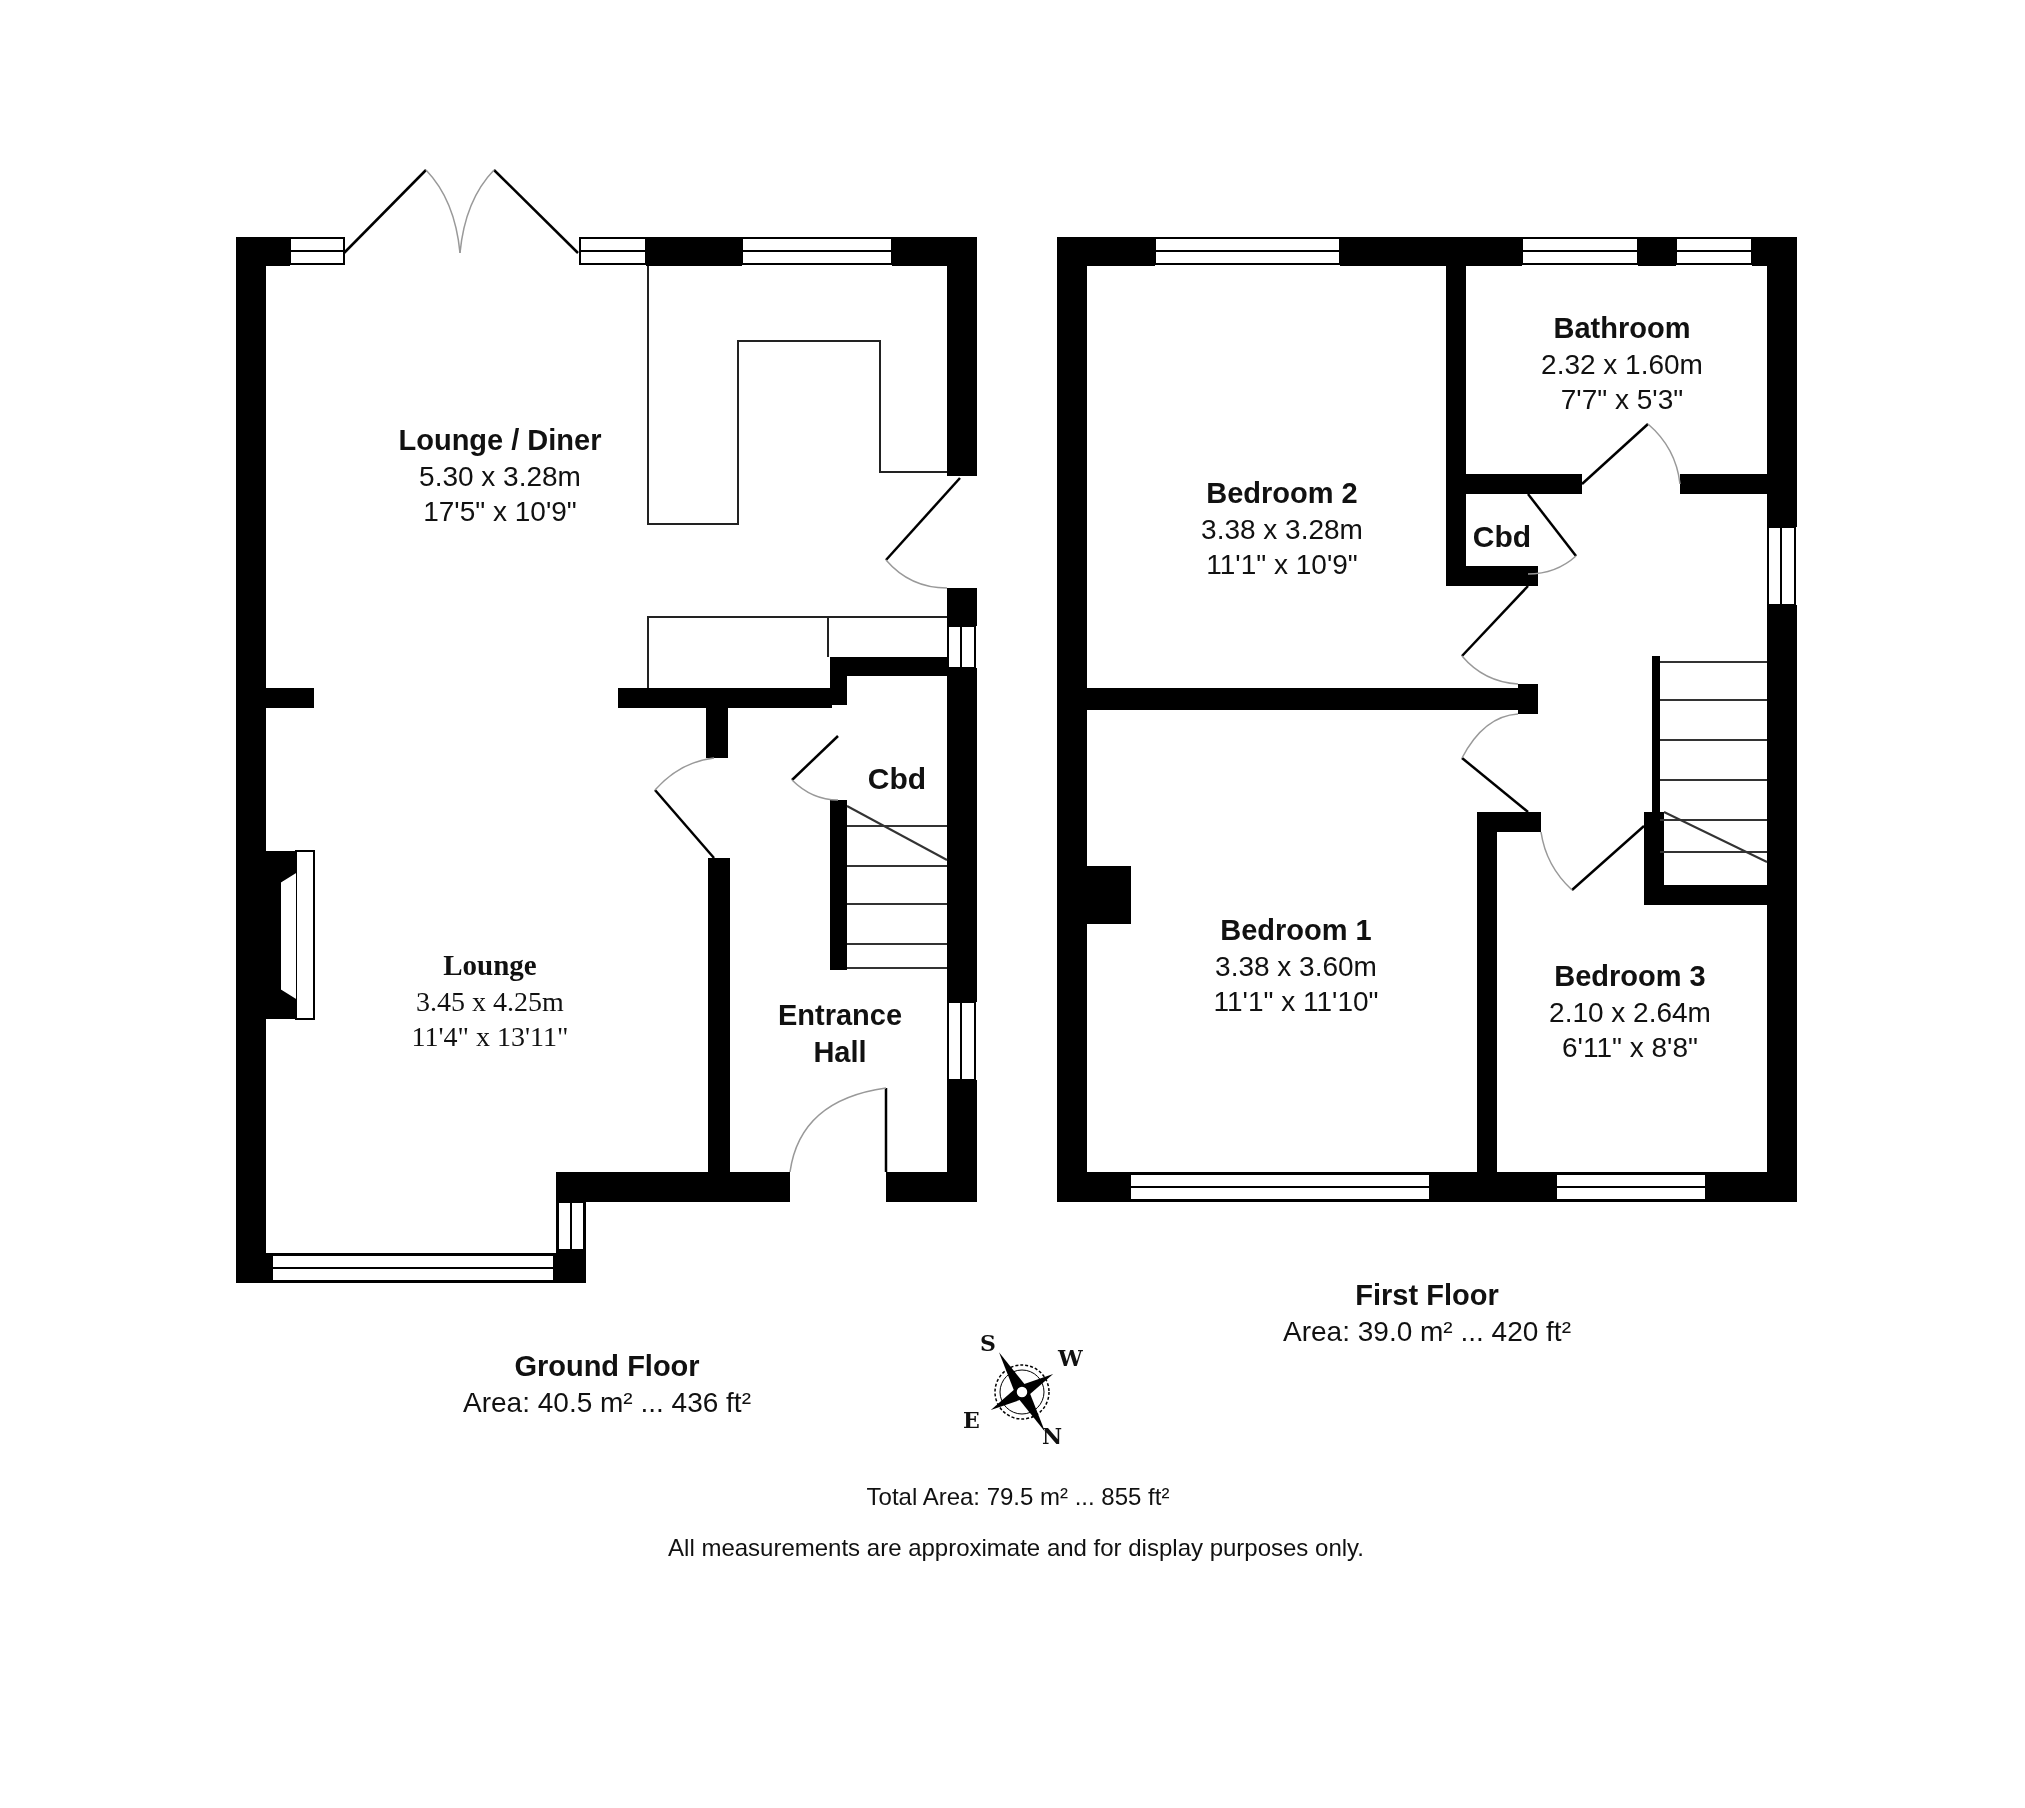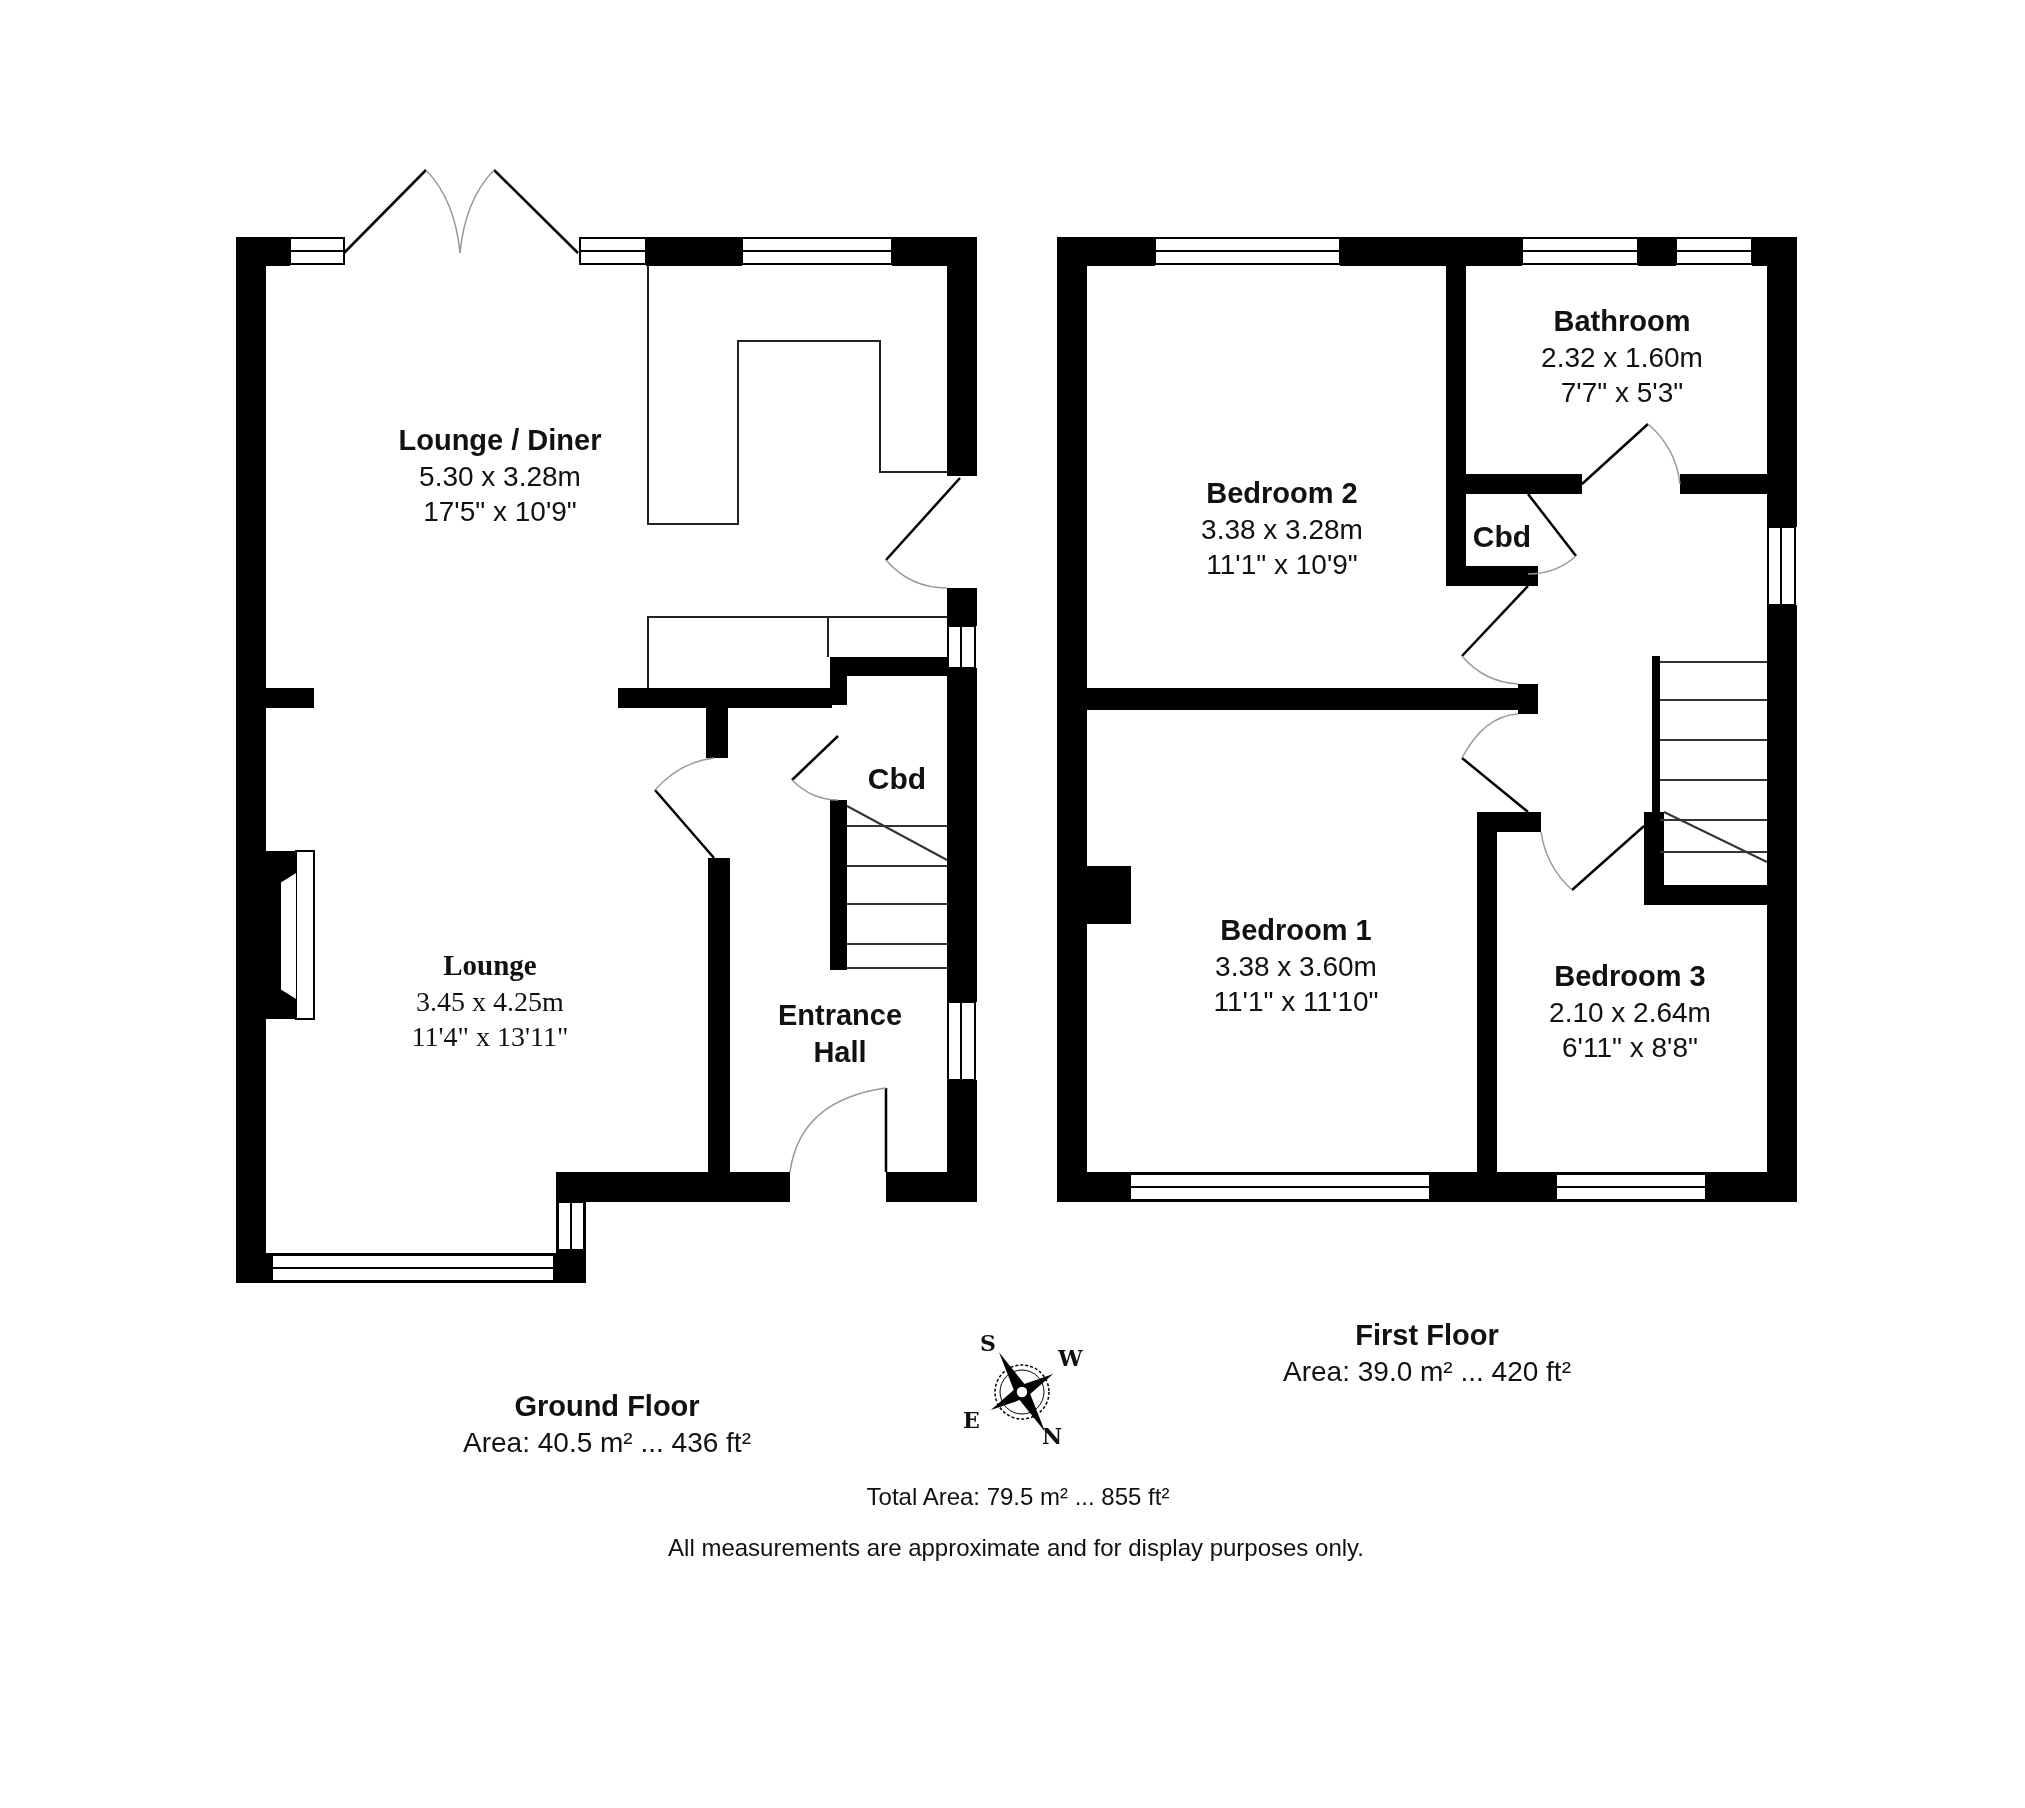--- a/index.html
+++ b/index.html
@@ -1,21 +1,21 @@
 <!DOCTYPE html>
 <html><head>
 <meta charset="utf-8">
 <style>
   html, body { margin: 0; padding: 0; background: #ffffff; }
   body { width: 2025px; height: 1808px; position: relative; overflow: hidden; font-family: "Liberation Sans", sans-serif; color: #111; }
   #plan { position: absolute; left: 0; top: 0; }
   .lbl { position: absolute; text-align: center; transform: translateX(-50%); white-space: nowrap; line-height: 1.27; }
   .room-name { font-weight: bold; font-size: 29px; display: block; }
   .room-dim { font-size: 28px; display: block; }
-  .floor-name { font-weight: bold; font-size: 29px; display: block; margin-top: 40px; }
+  .floor-name { font-weight: bold; font-size: 29px; display: block; }
   .floor-area { font-size: 28px; display: block; }
   .cbd { font-weight: bold; font-size: 30px; }
   .foot { font-size: 24px; }
   .compass-letter { position: absolute; font-family: "DejaVu Serif", serif; font-weight: bold; font-size: 22px; }
 </style>
 </head>
 <body>
 
 <svg id="plan" width="2025" height="1808" viewBox="0 0 2025 1808" xmlns="http://www.w3.org/2000/svg">
 
@@ -203,21 +203,21 @@
   <span class="room-name">Entrance</span>
   <span class="room-name">Hall</span>
 </div>
 <div class="lbl cbd" style="left:897px; top:760px;">Cbd</div>
 
 <div class="lbl" style="left:1282px; top:430px;margin-top:45px;">
   <span class="room-name">Bedroom 2</span>
   <span class="room-dim">3.38 x 3.28m</span>
   <span class="room-dim">11'1" x 10'9"</span>
 </div>
-<div class="lbl" style="left:1622px; top:303px;">
+<div class="lbl" style="left:1622px; top:310px;">
   <span class="room-name">Bathroom</span>
   <span class="room-dim">2.32 x 1.60m</span>
   <span class="room-dim">7'7" x 5'3"</span>
 </div>
 <div class="lbl cbd" style="left:1502px; top:518px;">Cbd</div>
 <div class="lbl" style="left:1296px; top:912px;">
   <span class="room-name">Bedroom 1</span>
   <span class="room-dim">3.38 x 3.60m</span>
   <span class="room-dim">11'1" x 11'10"</span>
 </div>

